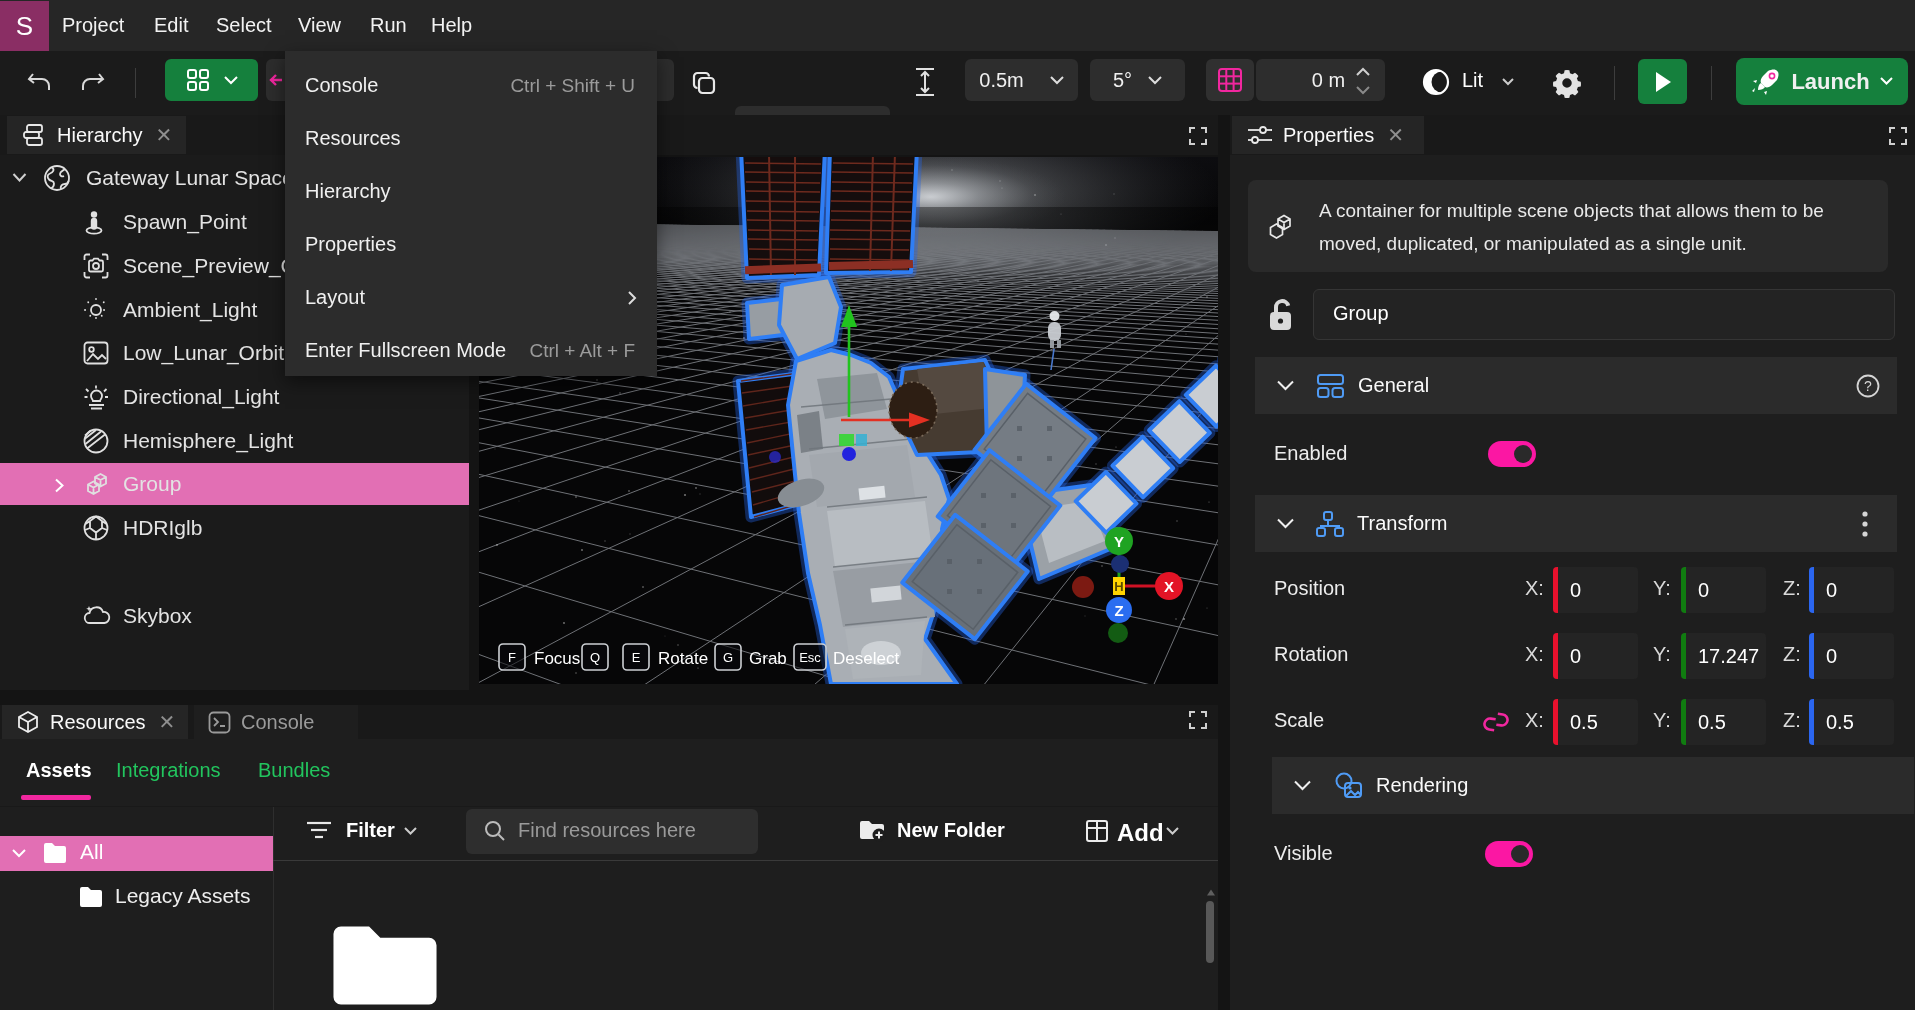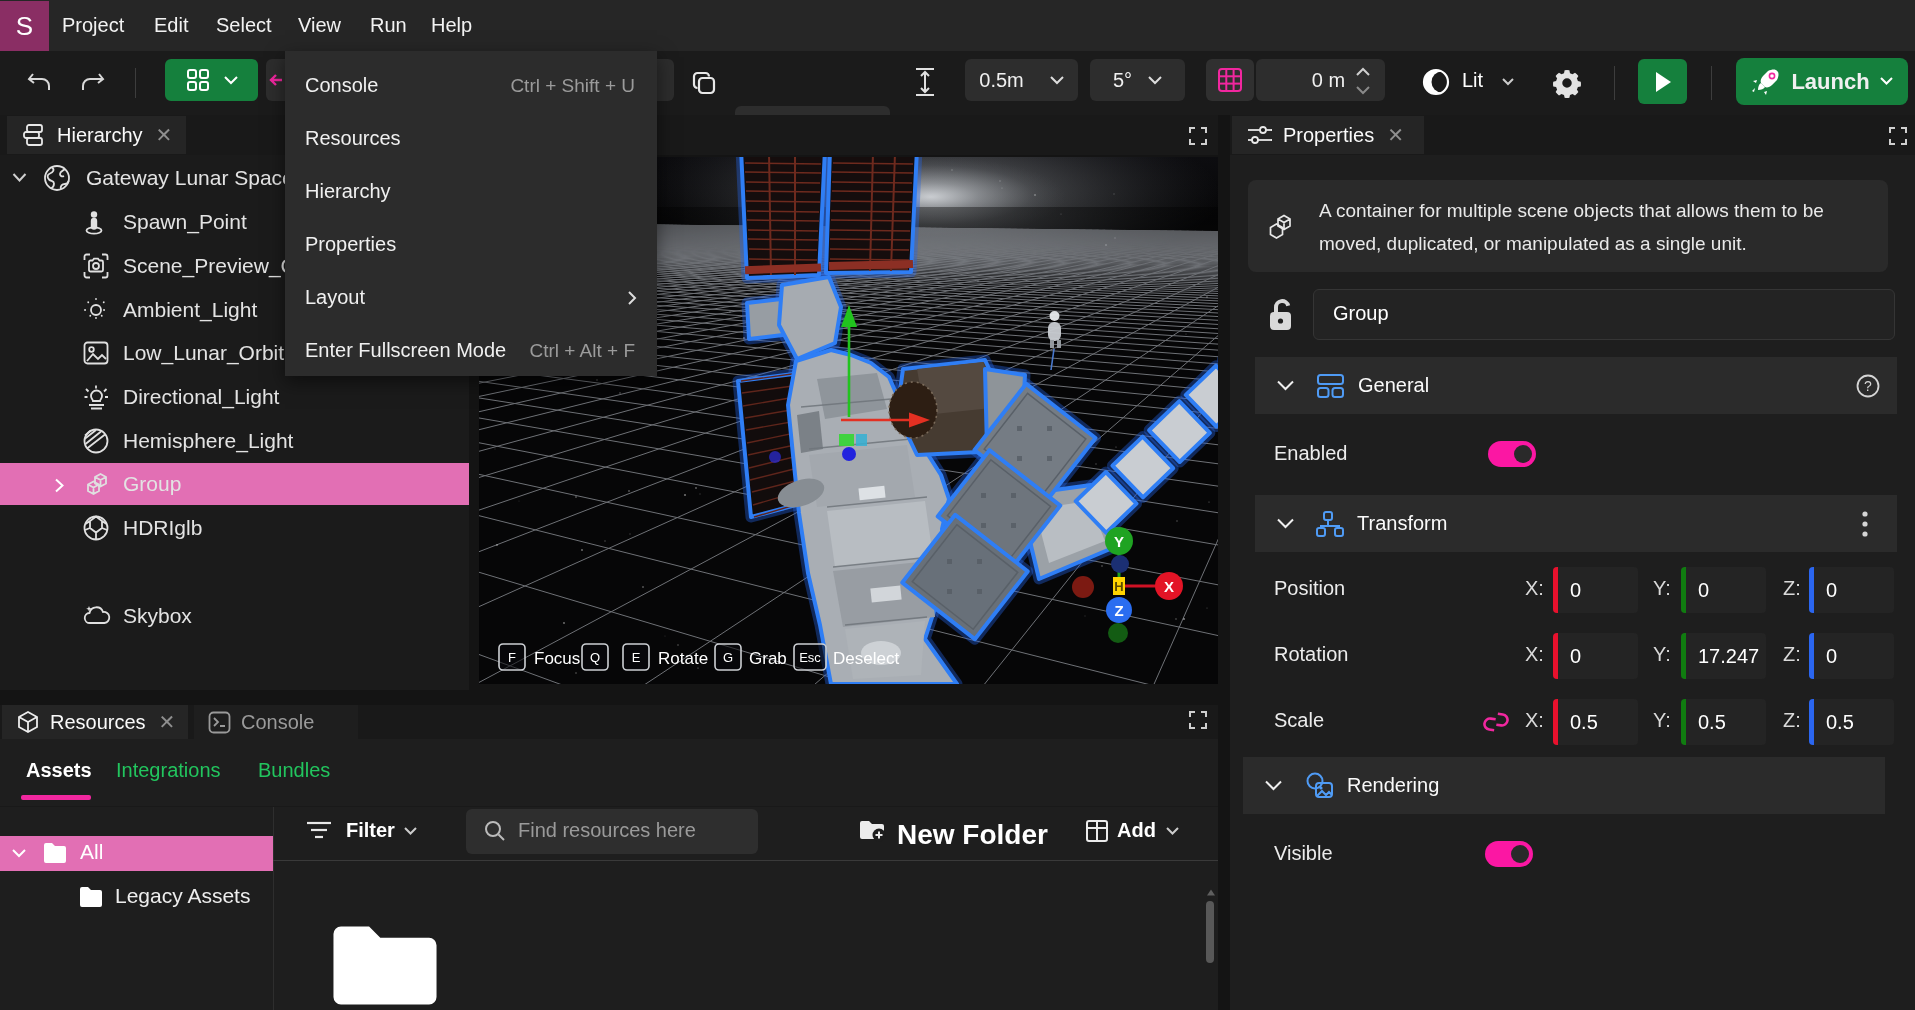--- a/index.html
+++ b/index.html
@@ -984,28 +984,28 @@
       <circle cx="9" cy="9" r="7" fill="none" stroke="#bbb" stroke-width="2"></circle>
       <line x1="14.5" y1="14.5" x2="20" y2="20" stroke="#bbb" stroke-width="2"></line>
     </svg>
     <span class="abs" style="left:52px;top:10px;font-size:20px;color:#9a9a9a;">Find resources here</span>
   </div>
   <svg class="abs" style="left:858px;top:79px;" width="30" height="26" viewBox="0 0 30 26">
     <path d="M2 5 a2 2 0 0 1 2 -2 h7 l3 3 h10 a2 2 0 0 1 2 2 v11 a2 2 0 0 1 -2 2 H4 a2 2 0 0 1 -2 -2 z" fill="#ececec"></path>
     <circle cx="21" cy="17" r="6.5" fill="#1e1e1e"></circle>
     <path d="M21 13.5 v7 M17.5 17 h7" stroke="#ececec" stroke-width="2"></path>
   </svg>
-  <span class="abs" style="left:897px;top:80px;font-size:28px;font-weight:bold;color:#fff;">New Folder</span>
+  <span class="abs" style="left:897px;top:80px;font-size:20px;font-weight:bold;color:#fff;">New Folder</span>
   <svg class="abs" style="left:1084px;top:79px;" width="26" height="26" viewBox="0 0 26 26">
     <g fill="none" stroke="#ececec" stroke-width="2">
       <path d="M3 10 V5 a2 2 0 0 1 2 -2 h16 a2 2 0 0 1 2 2 v5"></path>
       <path d="M3 10 h20 M13 3 v20 M3 10 v11 a2 2 0 0 0 2 2 h16 a2 2 0 0 0 2 -2 V10"></path>
     </g>
   </svg>
-  <span class="abs" style="left:1117px;top:80px;font-size:20px;font-weight:bold;color:#fff;">Add</span>
+  <span class="abs" style="left:1117px;top:80px;font-size:24px;font-weight:bold;color:#fff;">Add</span>
   <svg class="abs" style="left:1166px;top:88px;" width="13" height="9" viewBox="0 0 13 9">
       <path d="M1 1 L6.5 6.5 L12 1" fill="none" stroke="#ccc" stroke-width="2"></path>
     </svg>
 
   <svg class="abs" style="left:326px;top:182px;" width="118" height="89" viewBox="0 0 118 95">
     <path d="M4 14 a8 8 0 0 1 8 -8 h30 l12 12 h52 a8 8 0 0 1 8 8 v55 a8 8 0 0 1 -8 8 H12 a8 8 0 0 1 -8 -8 z" fill="#fff"></path>
   </svg>
 
   <div class="abs" style="left:273px;top:121px;width:945px;height:1px;background:#3a3a3a;"></div>
 
@@ -1142,21 +1142,21 @@
 <div class="vbox" style="left:451px;top:544px;">
         <div class="bar" style="background:#107c10;"></div>
         <div class="val">0.5</div>
     </div>
 <div class="axlab" style="left:553px;top:554px;">Z:</div>
 <div class="vbox" style="left:579px;top:544px;">
         <div class="bar" style="background:#2b66f0;"></div>
         <div class="val">0.5</div>
     </div>
 
-  <div class="phead" style="left:13px;top:602px;width:642px;text-align:center;">
+  <div class="phead" style="left:42px;top:602px;width:642px;text-align:center;">
     <svg style="margin-left:22px;" width="17" height="11" viewBox="0 0 17 11">
         <path d="M1 1.5 L8.5 9 L16 1.5" fill="none" stroke="#efefef" stroke-width="2"></path>
       </svg>
     <svg style="margin-left:22px;" width="30" height="28" viewBox="0 0 30 28">
       <g fill="none" stroke="#4f9bf5" stroke-width="2">
         <circle cx="11" cy="9" r="7.5"></circle>
         <rect x="12" y="11" width="16" height="14" rx="3"></rect>
         <circle cx="17" cy="16" r="1.6" fill="#4f9bf5" stroke="none"></circle>
         <path d="M13 24 l5 -5 4 4 3 -3 3 3"></path>
       </g>

